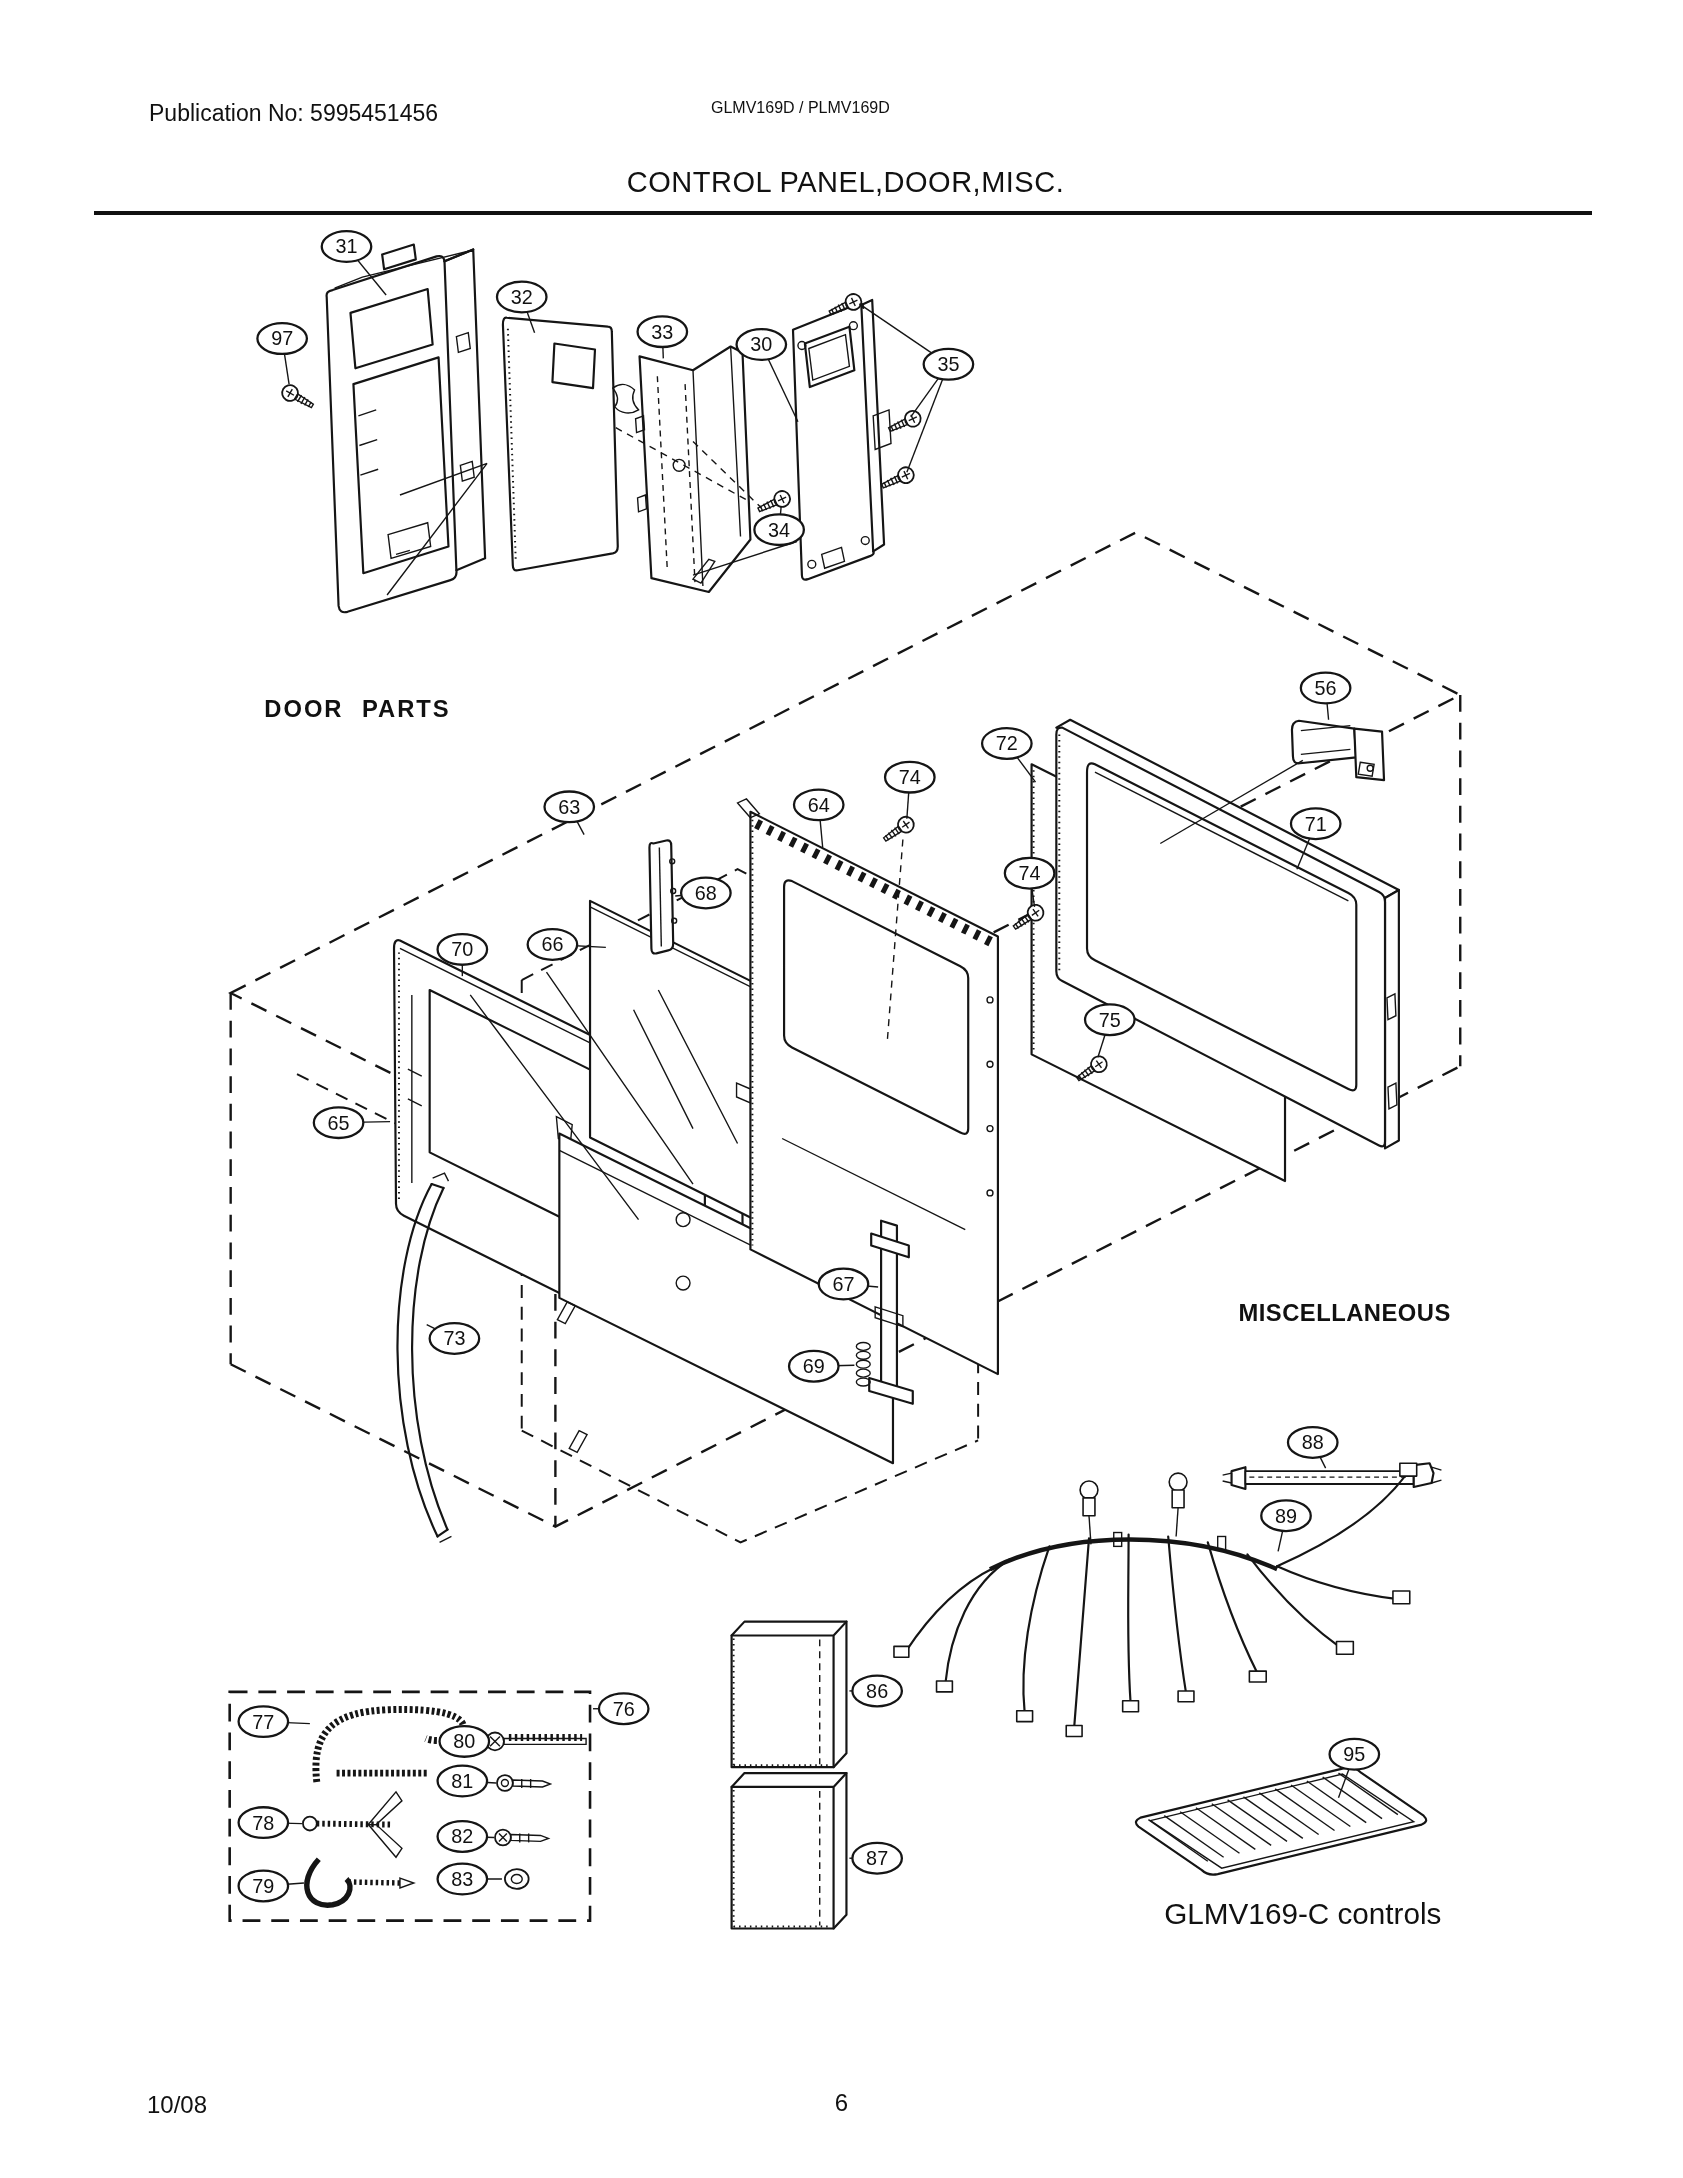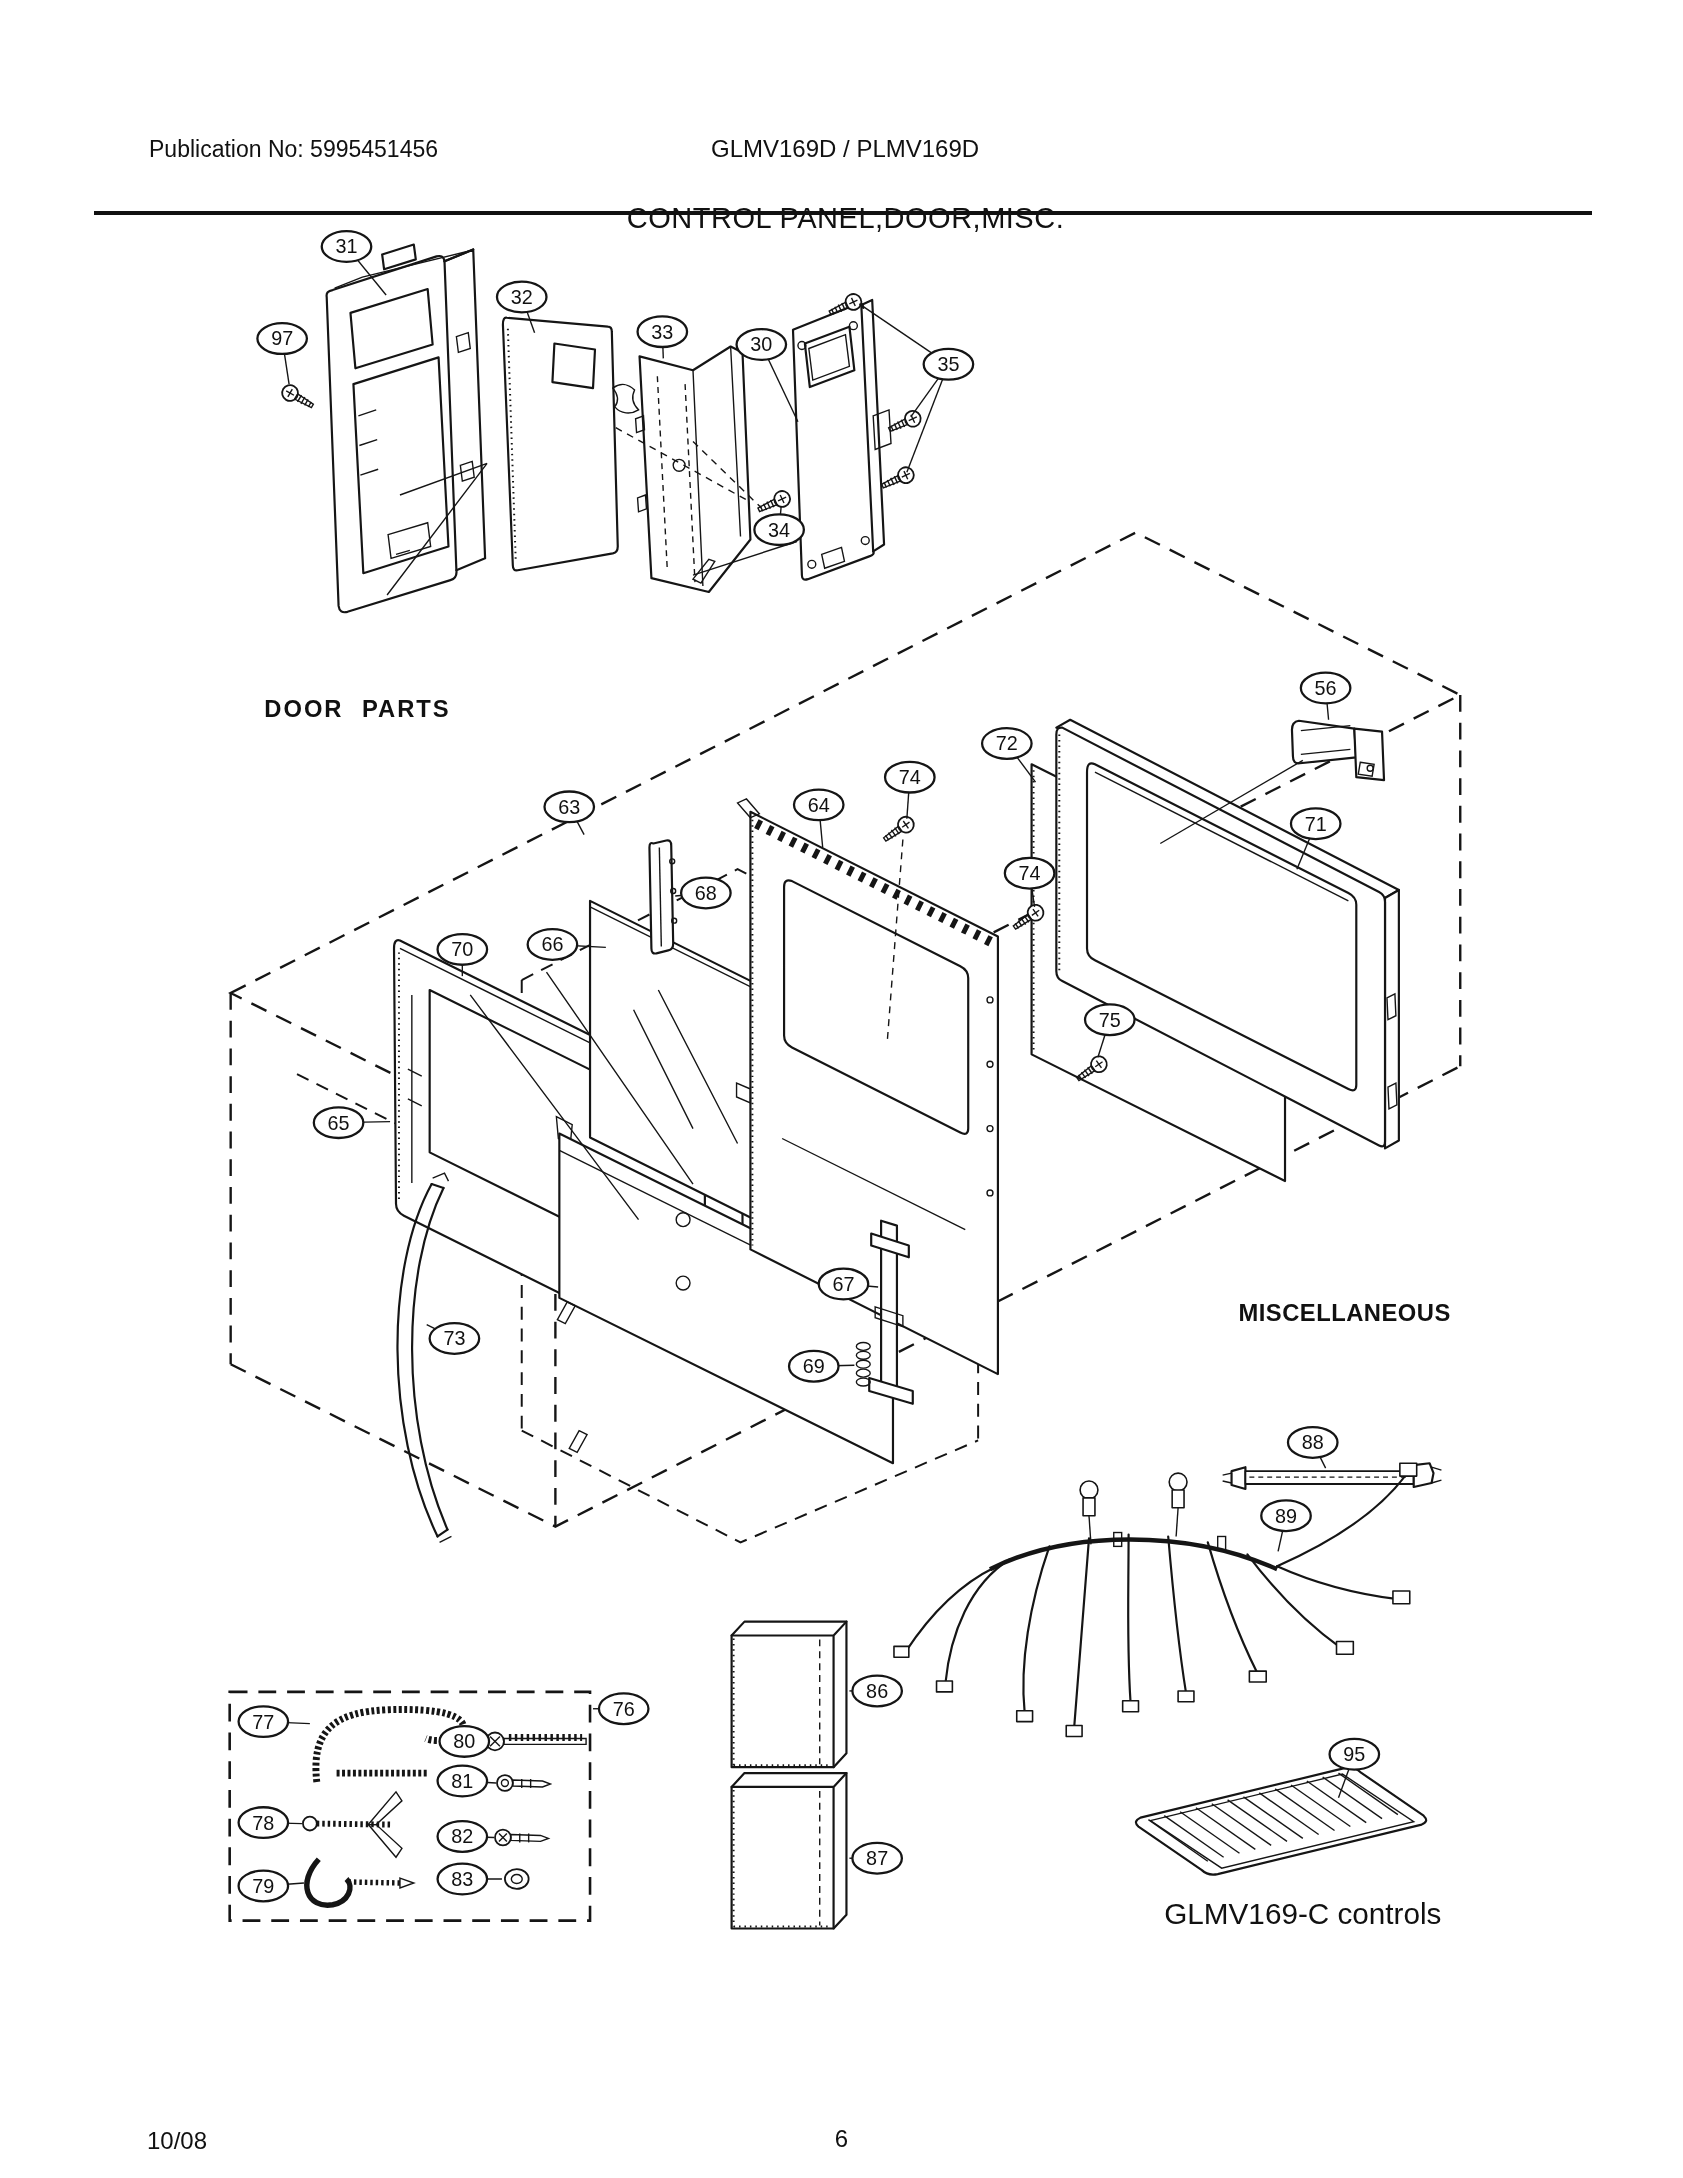--- a/index.html
+++ b/index.html
@@ -1,20 +1,20 @@
 <!DOCTYPE html>
 <html><head>
 <meta charset="utf-8">
 <style>
   html,body{margin:0;padding:0;background:#888;}
   .page{position:relative;width:1683px;height:2178px;background:#ffffff;
         font-family:"Liberation Sans", sans-serif;color:#111;overflow:hidden;}
-  .hdr{position:absolute;white-space:pre;margin-top:36px;}
+  .hdr{position:absolute;white-space:pre;}
   #pub{left:149px;top:100px;font-size:23px;}
-  #model{left:711px;top:99px;font-size:24px;}
+  #model{left:711px;top:99px;font-size:16px;}
   #title{left:8px;right:0;top:166px;text-align:center;font-size:29px;letter-spacing:0.5px;}
   #rule{position:absolute;left:94px;top:211px;width:1498px;height:4px;background:#111;}
   #fdate{left:147px;top:2091px;font-size:24px;}
   #fpage{left:0;right:0;top:2089px;text-align:center;font-size:24px;}
   svg{position:absolute;left:0;top:0;}
   svg *{vector-effect:none;}
   .ln{stroke:#151515;fill:none;stroke-width:2.2;stroke-linejoin:round;stroke-linecap:round;}
   .thin{stroke:#151515;fill:none;stroke-width:1.4;}
   .dash{stroke:#151515;fill:none;stroke-width:2;stroke-dasharray:13 9;}
   .dash2{stroke:#151515;fill:none;stroke-width:2.4;stroke-dasharray:17 11;}

